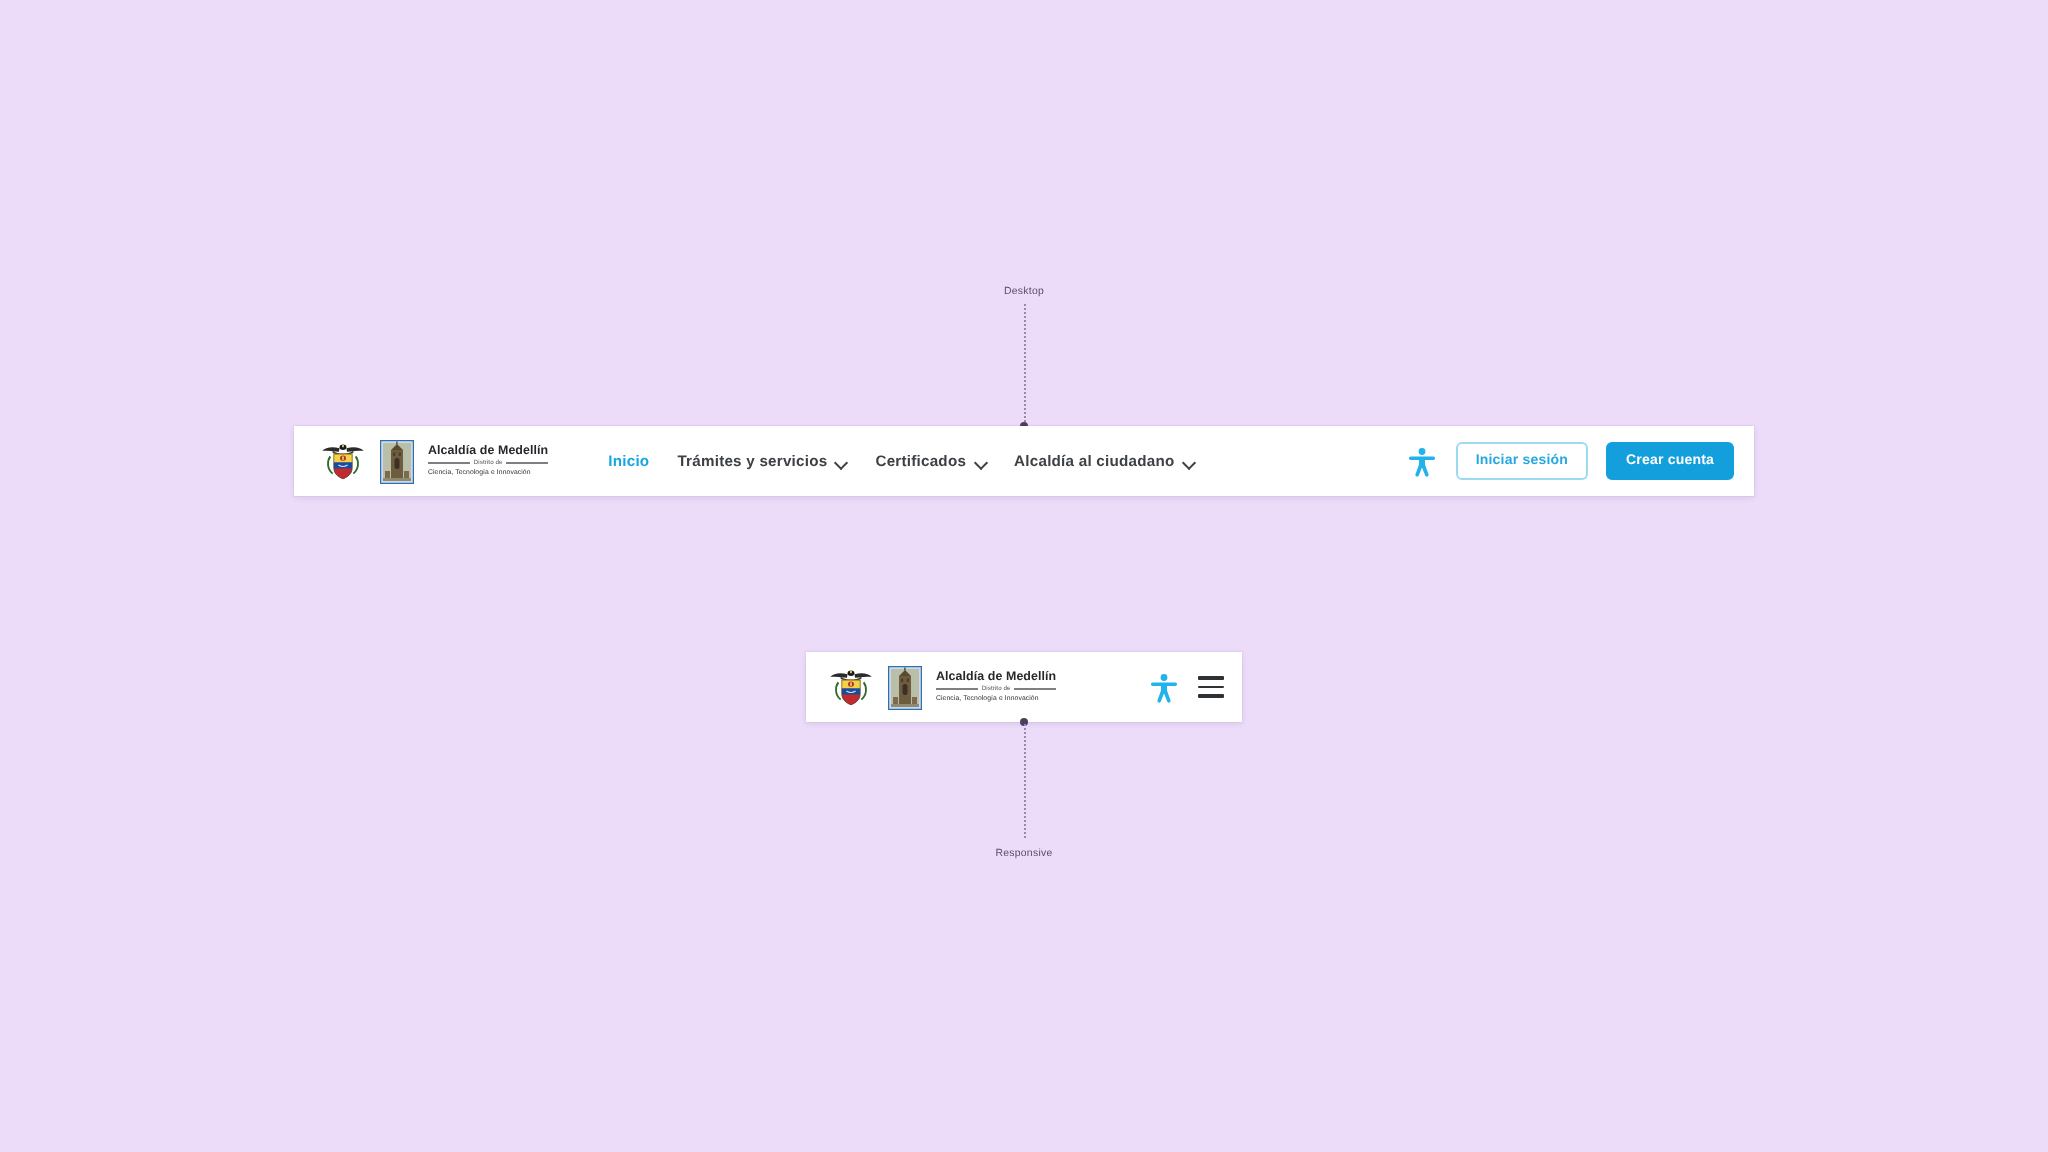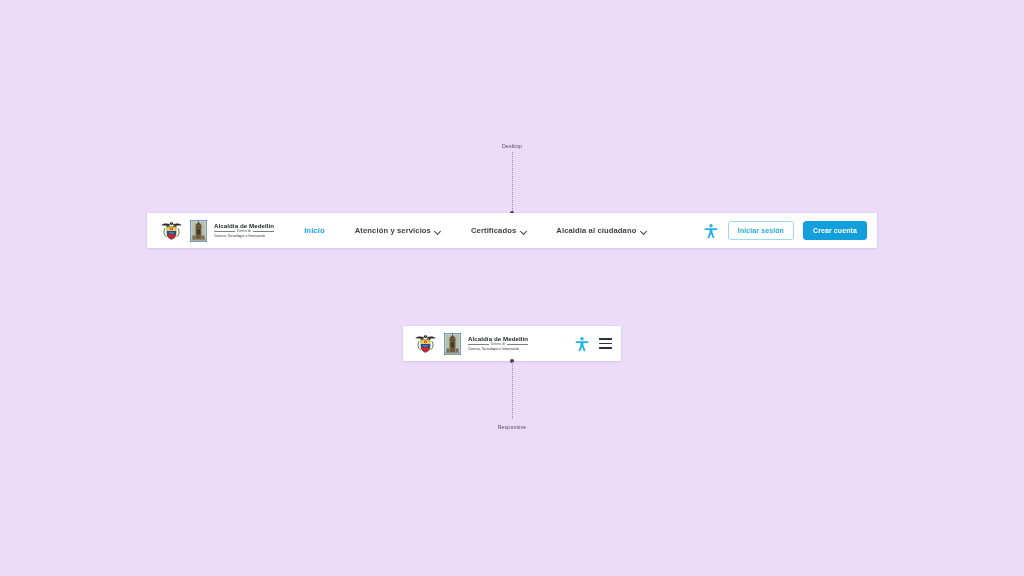--- a/index.html
+++ b/index.html
@@ -97,21 +97,21 @@
     color: #2d2f32;
     margin-top: 1.5px;
     letter-spacing: 0.05px;
     white-space: nowrap;
   }
 
   
   .nav-links {
     display: flex;
     align-items: center;
-    gap: 30px;
+    gap: 14px;
     margin-left: 30px;
   }
   .nav-item {
     display: flex; align-items: center; gap: 4px;
     font-size: 7.6px;
     font-weight: bold;
     color: #3d4145;
     letter-spacing: 0.12px;
     cursor: pointer;
     white-space: nowrap;
@@ -235,21 +235,21 @@
         </div>
         <div class="logo-sub2">Ciencia, Tecnología e Innovación</div>
       </div>
     </div>
 
     <div class="nav-links">
       <div class="nav-item active">
         <span>Inicio</span>
       </div>
       <div class="nav-item">
-        <span>Atención y servicios</span>
+        <span>Trámites y servicios</span>
         <span class="chev"></span>
       </div>
       <div class="nav-item">
         <span>Certificados</span>
         <span class="chev"></span>
       </div>
       <div class="nav-item">
         <span>Alcaldía al ciudadano</span>
         <span class="chev"></span>
       </div>

